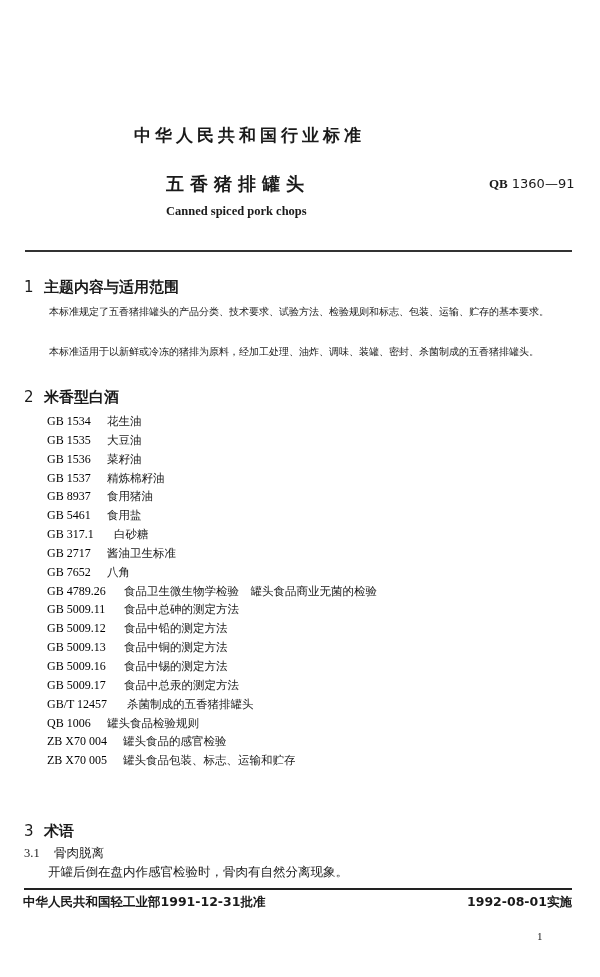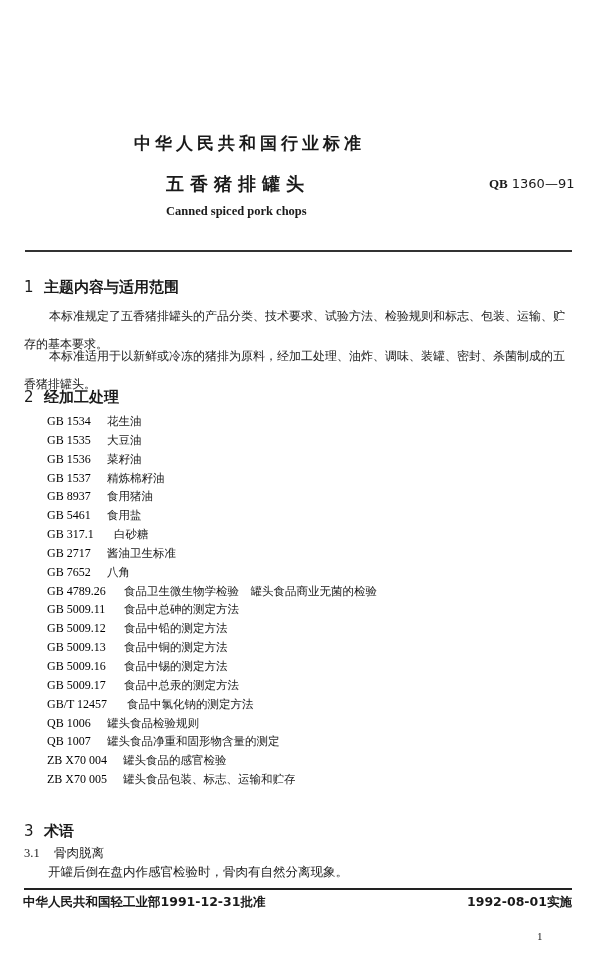--- a/index.html
+++ b/index.html
@@ -14,21 +14,20 @@
       overflow: hidden;
       color: #1a1a1a;
       font-family: "DejaVu Serif", "Liberation Serif", serif;
     }
     .abs { position: absolute; white-space: nowrap; }
 
     .std-header {
       left: 134px; top: 124px;
       font-size: 17px; font-weight: bold; letter-spacing: 4px;
       font-family: "DejaVu Sans", sans-serif;
-      margin-top: 8px;
     }
     .doc-title {
       left: 166px; top: 172px;
       font-size: 18px; font-weight: bold; letter-spacing: 6px;
       font-family: "DejaVu Sans", sans-serif;
     }
     .doc-code {
       left: 443px; top: 176px;
       font-size: 13px;
       font-family: "DejaVu Sans", sans-serif;
@@ -45,22 +44,22 @@
     .rule-bottom {
       left: 24px; top: 888px; width: 548px; height: 2px; background: #222;
     }
     .sec-heading {
       font-size: 15px;
       font-family: "DejaVu Sans", sans-serif;
     }
     .sec-heading .num { display: inline-block; width: 20px; font-weight: normal; }
     .sec-heading .txt { font-weight: bold; }
     .para {
-      font-size: 12px;
-      line-height: 28px;
+      font-size: 10px;
+      line-height: 20px;
       font-family: "DejaVu Serif", serif;
       white-space: normal;
       width: 550px;
     }
     .ref-list {
       left: 47px; top: 412px;
       font-size: 12px;
       line-height: 18.85px;
     }
     .ref-item { display: flex; }
@@ -98,21 +97,21 @@
 <div class="abs rule-top"></div>
 
 <div class="abs sec-heading" style="left:24px; top:278px;">
   <span class="num">1</span><span class="txt">主题内容与适用范围</span>
 </div>
 
 <div class="abs para" style="left:24px; top:302px; text-indent:25px;">本标准规定了五香猪排罐头的产品分类、技术要求、试验方法、检验规则和标志、包装、运输、贮存的基本要求。</div>
 <div class="abs para" style="left:24px; top:342px; text-indent:25px;">本标准适用于以新鲜或冷冻的猪排为原料，经加工处理、油炸、调味、装罐、密封、杀菌制成的五香猪排罐头。</div>
 
 <div class="abs sec-heading" style="left:24px; top:388px;">
-  <span class="num">2</span><span class="txt">经加工处理</span>
+  <span class="num">2</span><span class="txt">米香型白酒</span>
 </div>
 
 <div class="abs ref-list">
   <div class="ref-item">
       <span class="ref-code" style="width:60px">GB 1534</span>
       <span class="ref-name">花生油</span>
     </div>
   <div class="ref-item">
       <span class="ref-code" style="width:60px">GB 1535</span>
       <span class="ref-name">大豆油</span>
@@ -164,31 +163,27 @@
   <div class="ref-item">
       <span class="ref-code" style="width:77px">GB 5009.16</span>
       <span class="ref-name">食品中锡的测定方法</span>
     </div>
   <div class="ref-item">
       <span class="ref-code" style="width:77px">GB 5009.17</span>
       <span class="ref-name">食品中总汞的测定方法</span>
     </div>
   <div class="ref-item">
       <span class="ref-code" style="width:80px">GB/T 12457</span>
-      <span class="ref-name">食品中氯化钠的测定方法</span>
+      <span class="ref-name">杀菌制成的五香猪排罐头</span>
     </div>
   <div class="ref-item">
       <span class="ref-code" style="width:60px">QB 1006</span>
       <span class="ref-name">罐头食品检验规则</span>
     </div>
   <div class="ref-item">
-      <span class="ref-code" style="width:60px">QB 1007</span>
-      <span class="ref-name">罐头食品净重和固形物含量的测定</span>
-    </div>
-  <div class="ref-item">
       <span class="ref-code" style="width:76px">ZB X70 004</span>
       <span class="ref-name">罐头食品的感官检验</span>
     </div>
   <div class="ref-item">
       <span class="ref-code" style="width:76px">ZB X70 005</span>
       <span class="ref-name">罐头食品包装、标志、运输和贮存</span>
     </div>
 </div>
 
 <div class="abs sec-heading" style="left:24px; top:822px;">

